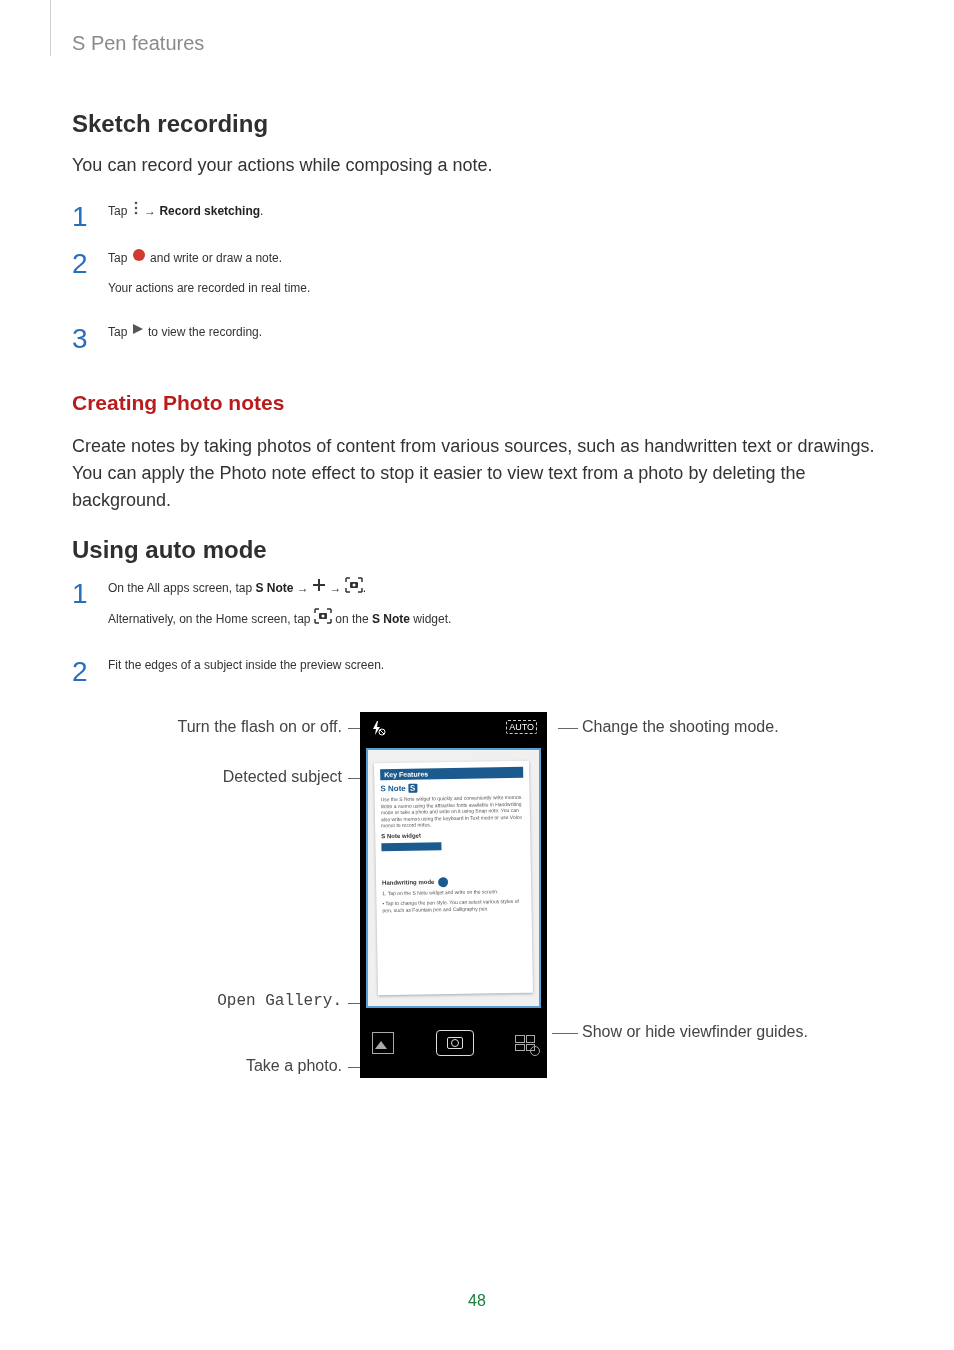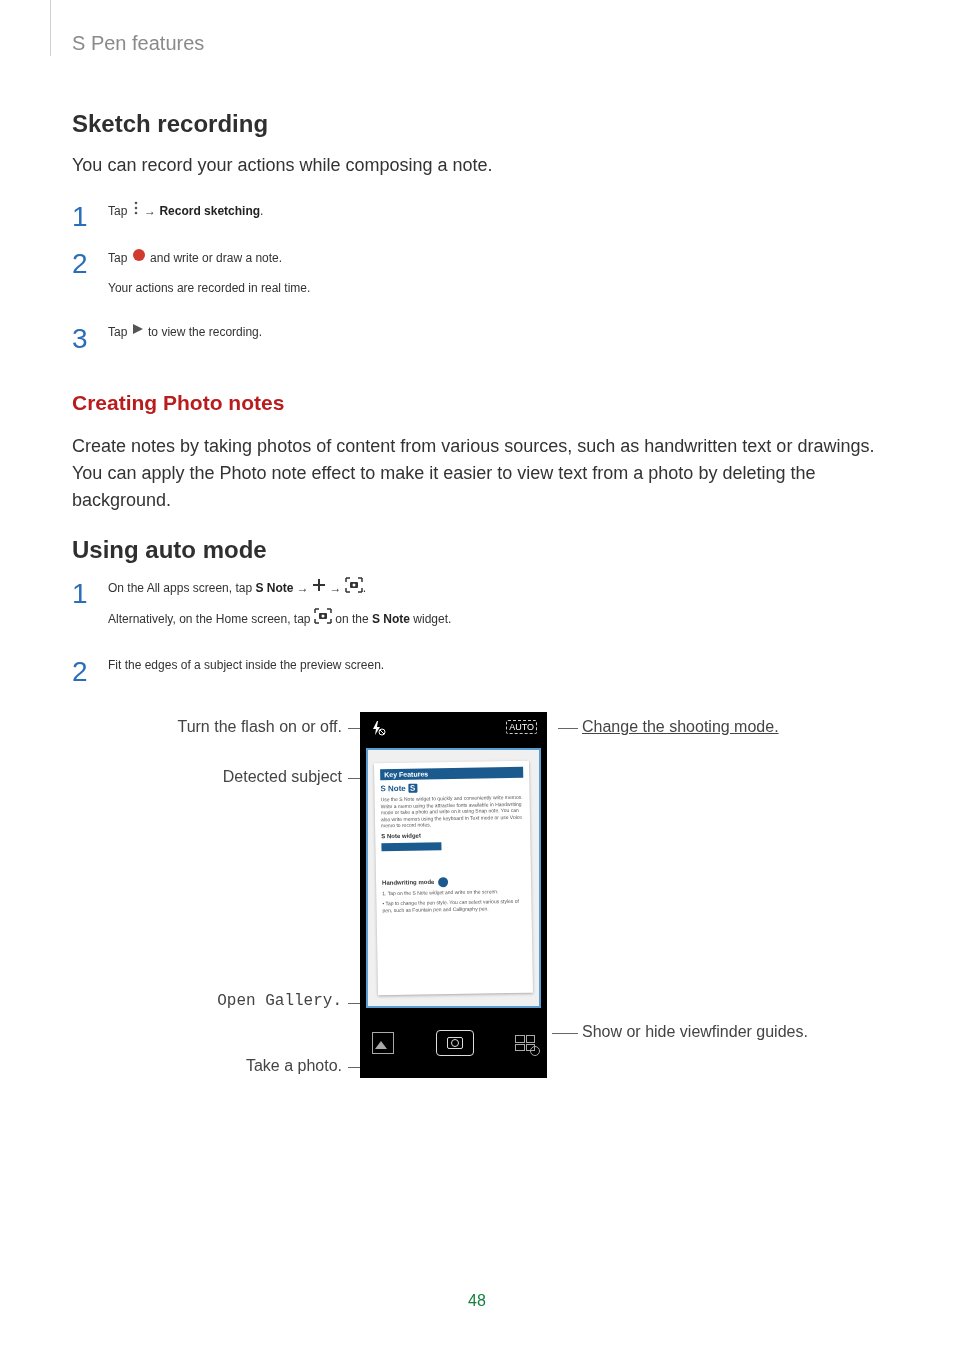--- a/index.html
+++ b/index.html
@@ -287,21 +287,21 @@
     }
     .callout-line-v {
       position: absolute;
       width: 1px;
       background: #666;
     }
     .c-flash { top: 6px; right: 540px; }
     .c-subject { top: 56px; right: 540px; text-align: right; }
     .c-gallery { top: 280px; right: 540px; text-align: right; font-family: Liberation Mono, monospace; }
     .c-photo { top: 345px; right: 540px; text-align: right; }
-    .c-mode { top: 6px; left: 510px; text-decoration: underline; }
+    .c-mode { top: 6px; left: 510px; }
     .c-guides { top: 311px; left: 510px; }
   </style>
 </head>
 <body>
 
 <div class="left-rule"></div>
 <div class="header-breadcrumb">S Pen features</div>
 
 <div class="content">
 
@@ -349,21 +349,21 @@
         <span class="inline-icon">
           <svg width="14" height="14" viewBox="0 0 14 14">
               <polygon points="2,2 12,7 2,12" fill="#555"></polygon>
             </svg>
         </span><span> to view the recording.</span>
       </div>
     </div>
   </div>
 
   <div class="h2">Creating Photo notes</div>
-  <div class="para">Create notes by taking photos of content from various sources, such as handwritten text or drawings. You can apply the Photo note effect to make it easier to view text from a photo by deleting the background.</div>
+  <div class="para">Create notes by taking photos of content from various sources, such as handwritten text or drawings. You can apply the Photo note effect to stop it easier to view text from a photo by deleting the background.</div>
 
   <div class="h3">Using auto mode</div>
 
   <div class="step">
     <div class="step-num">1</div>
     <div class="step-body">
       <div class="line">
         <span>On the All apps screen, tap </span>
         <span class="bold">S Note</span>
         <span> → </span>

